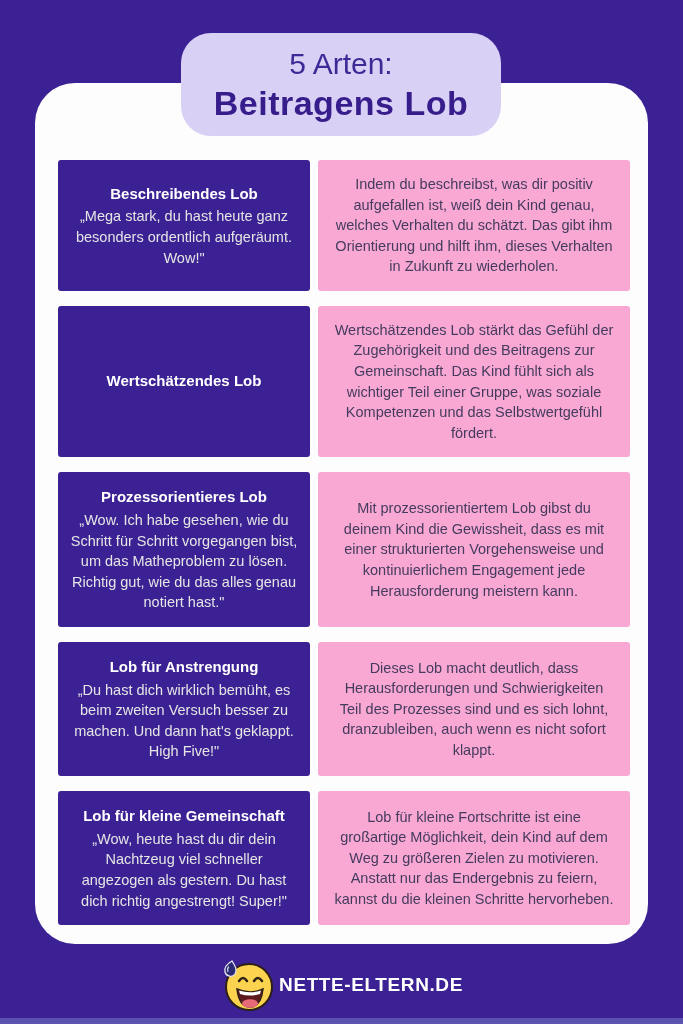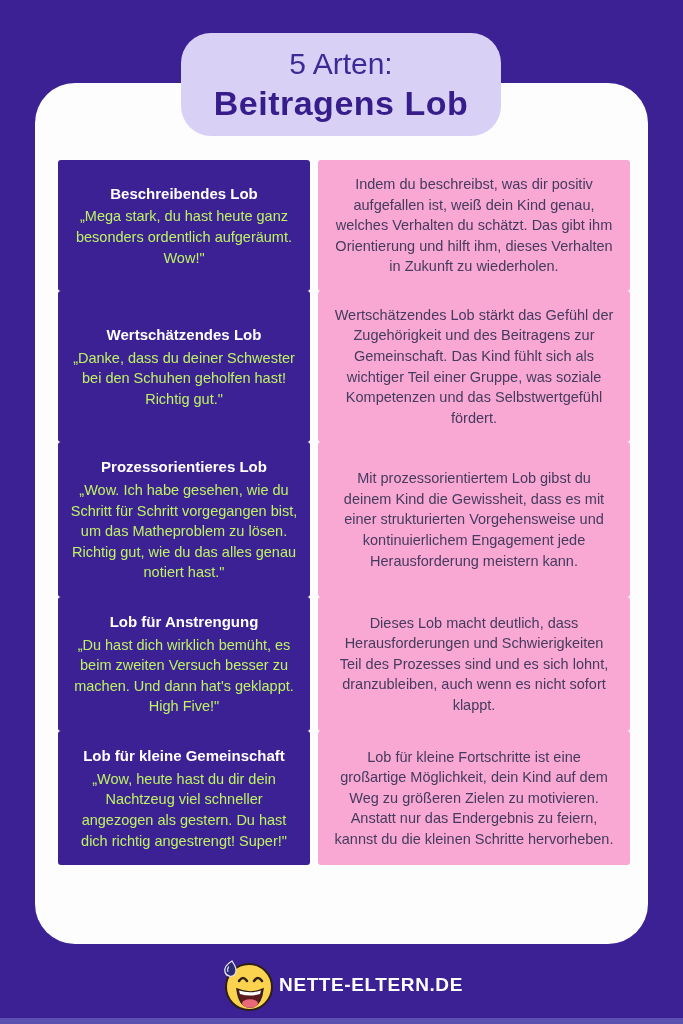--- a/index.html
+++ b/index.html
@@ -16,30 +16,30 @@
     text-align:center;
   }
   .badge-line1 { font-size:30px; color:#3e2a97; font-weight:400; }
   .badge-line2 { font-size:34px; color:#371d8c; font-weight:bold; letter-spacing:0.5px; }
   .card {
     position:absolute; top:83px; left:35px; width:613px; height:861px;
     background:#fefdfe; border-radius:40px; z-index:1;
   }
   .rows {
     position:absolute; top:77px; left:23px; width:572px;
-    display:flex; flex-direction:column; 
+    display:flex; flex-direction:column; gap:15px;
   }
   .row { display:flex; gap:8px; align-items:stretch; }
   .box-dark {
     flex:0 0 252px; background:#3b2193; border-radius:3px;
     display:flex; flex-direction:column; justify-content:center;
     padding:14px 12px; text-align:center;
   }
   .box-title { color:#ffffff; font-weight:bold; font-size:15px; line-height:1.45; margin-bottom:2px; }
-  .box-quote { color:#bef264; font-size:14.5px; line-height:1.42; }
+  .box-quote { color:#e5e5e5; font-size:14.5px; line-height:1.42; }
   .box-light {
     flex:1; background:#f9a8d4; border-radius:3px;
     display:flex; align-items:center; justify-content:center;
     padding:14px 15px; text-align:center;
   }
   .box-desc { color:#443b5e; font-size:14.5px; line-height:1.42; }
   .footer {
     position:absolute; top:957px; left:0; width:683px;
     display:flex; align-items:center; justify-content:center; gap:5px; z-index:1;
   }
@@ -69,21 +69,20 @@
           <div class="box-quote">„Mega stark, du hast heute ganz besonders ordentlich aufgeräumt. Wow!"</div>
         </div>
         <div class="box-light">
           <div class="box-desc">Indem du beschreibst, was dir positiv aufgefallen ist, weiß dein Kind genau, welches Verhalten du schätzt. Das gibt ihm Orientierung und hilft ihm, dieses Verhalten in Zukunft zu wiederholen.</div>
         </div>
       </div>
 
       <div class="row">
         <div class="box-dark">
           <div class="box-title">Wertschätzendes Lob</div>
-          <div class="box-quote">„Danke, dass du deiner Schwester bei den Schuhen geholfen hast! Richtig gut."</div>
         </div>
         <div class="box-light">
           <div class="box-desc">Wertschätzendes Lob stärkt das Gefühl der Zugehörigkeit und des Beitragens zur Gemeinschaft. Das Kind fühlt sich als wichtiger Teil einer Gruppe, was soziale Kompetenzen und das Selbstwertgefühl fördert.</div>
         </div>
       </div>
 
       <div class="row">
         <div class="box-dark">
           <div class="box-title">Prozessorientieres Lob</div>
           <div class="box-quote">„Wow. Ich habe gesehen, wie du Schritt für Schritt vorgegangen bist, um das Matheproblem zu lösen. Richtig gut, wie du das alles genau notiert hast."</div>

